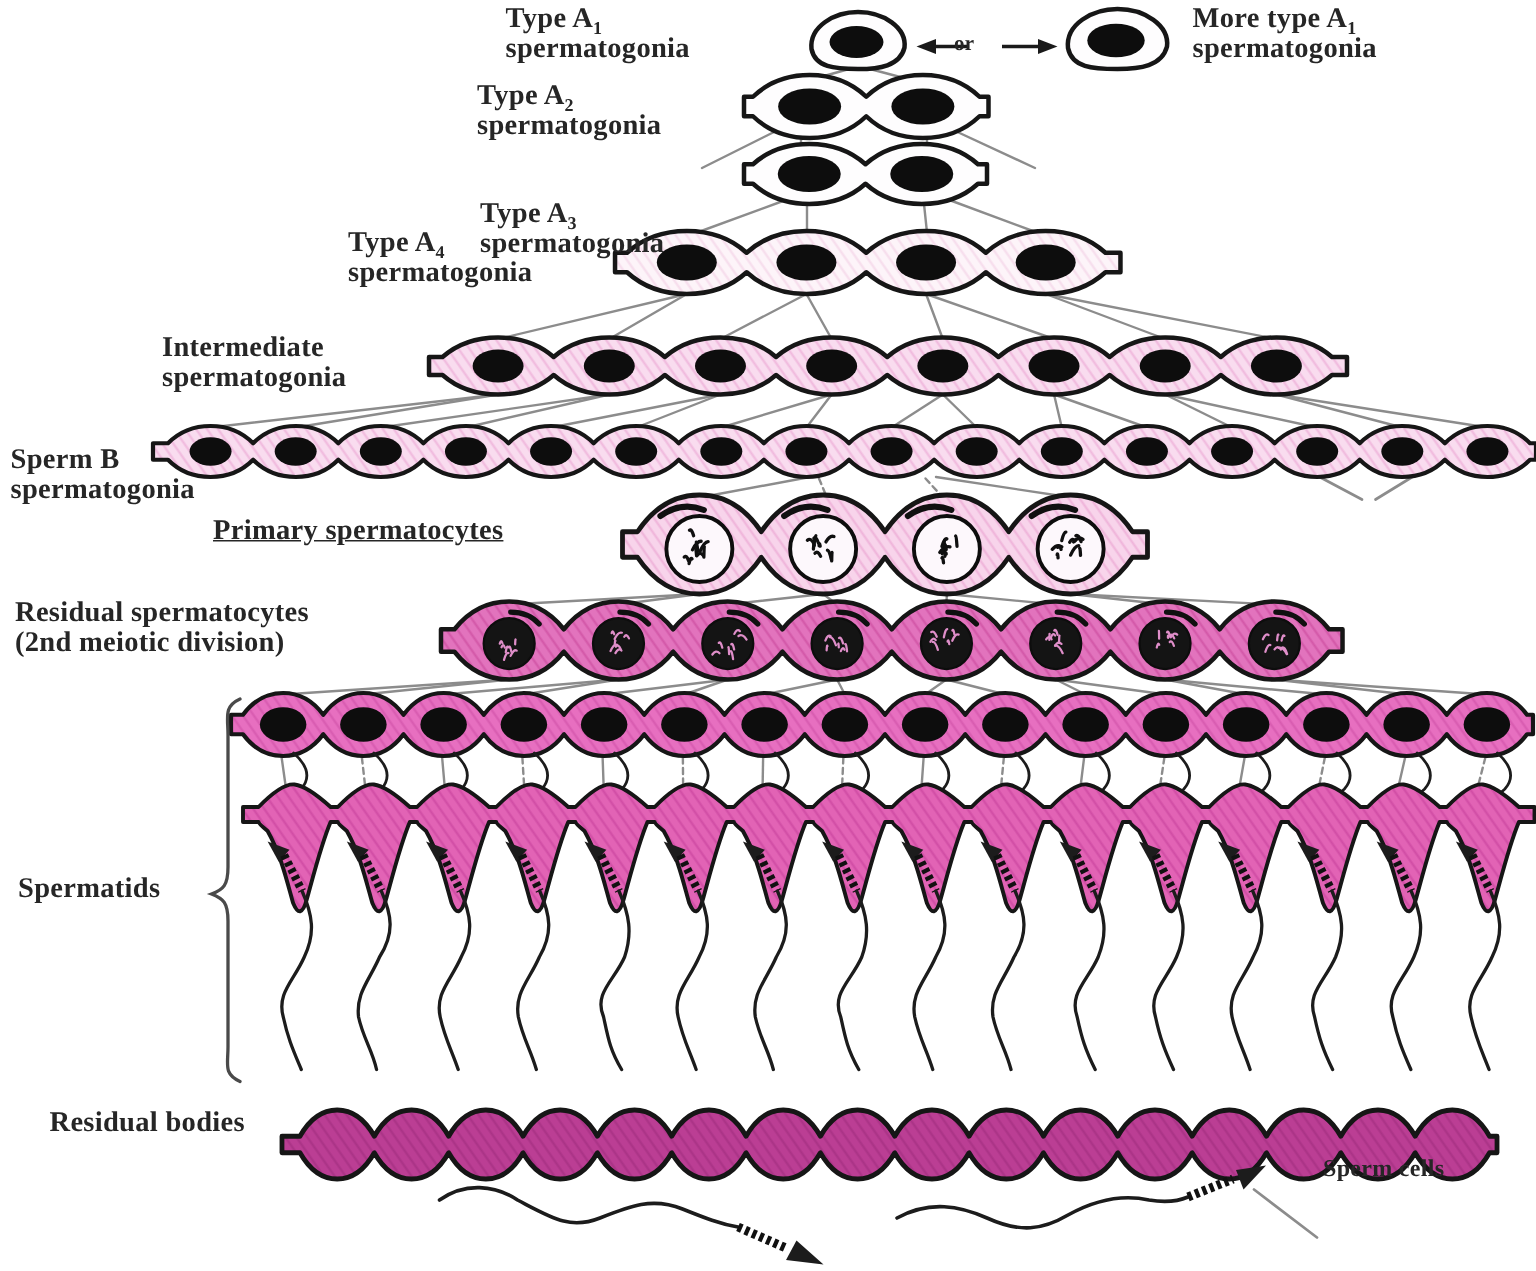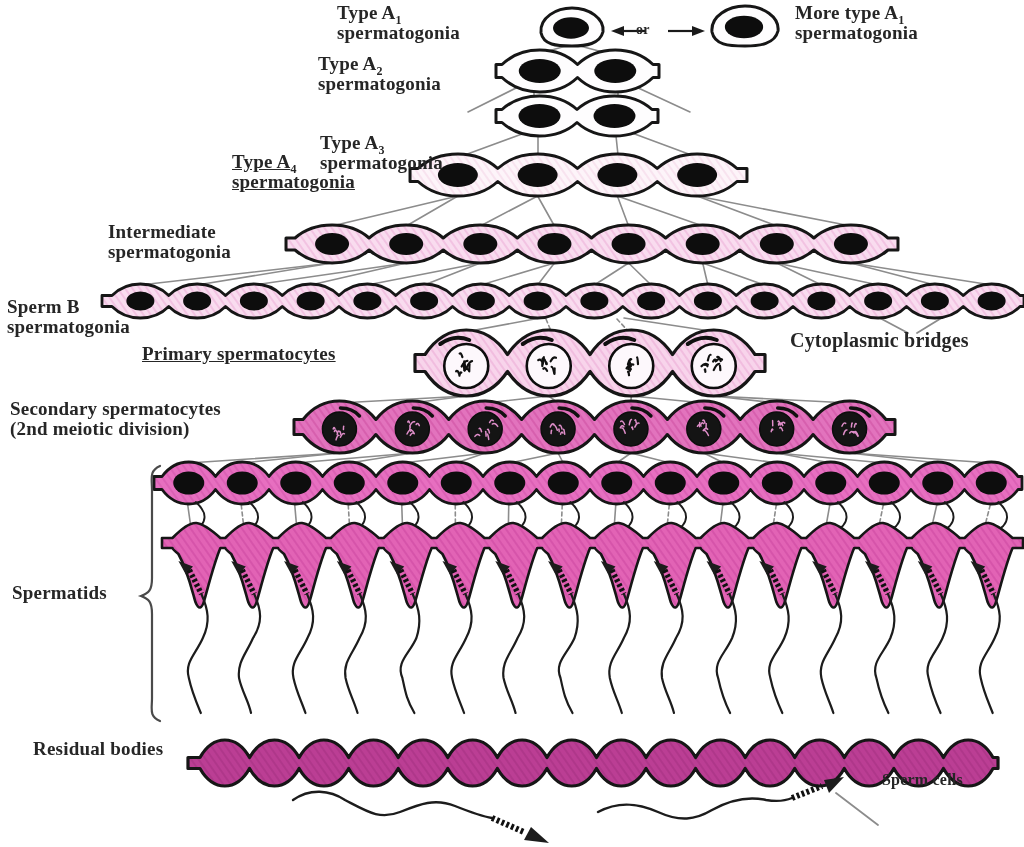--- a/index.html
+++ b/index.html
@@ -7,21 +7,21 @@
           font-family:"Liberation Serif",serif;border-radius:22px;}
   .canvas svg{position:absolute;left:0;top:0;}
   .lbl{position:absolute;color:#262626;font-weight:700;font-size:19px;line-height:20px;
        letter-spacing:.2px;white-space:nowrap;}
   .lbl sub{font-size:12px;line-height:0;}
   #lbl-a1{left:337px;top:3px;}
   #lbl-more-a1{left:795px;top:3px;}
   #lbl-or{left:636px;top:20px;font-size:14px;}
   #lbl-a2{left:318px;top:54px;}
   #lbl-a3{left:320px;top:101px;margin-top:32px;}
-  #lbl-a4{left:232px;top:152px;text-decoration:underline;}
+  #lbl-a4{left:232px;top:152px;}
   #lbl-int{left:108px;top:222px;}
   #lbl-b{left:7px;top:297px;}
   #lbl-cyto{left:790px;top:330px;font-size:20px;}
   #lbl-prim{left:142px;top:344px;text-decoration:underline;}
   #lbl-prim .ind{padding-left:8px;}
   #lbl-sec{left:10px;top:399px;}
   #lbl-spermatids{left:12px;top:583px;}
   #lbl-res{left:33px;top:739px;}
   #lbl-sperm{left:882px;top:770px;font-size:16px;}
 </style>
@@ -460,30 +460,27 @@
   <div class="lbl" id="lbl-int">
     <div>Intermediate</div>
     <div>spermatogonia</div>
   </div>
 
   <div class="lbl" id="lbl-b">
     <div>Sperm B</div>
     <div>spermatogonia</div>
   </div>
 
-  <div class="lbl" id="lbl-cyto">
-    <span>Cytoplasmic bridges</span>
-  </div>
 
   <div class="lbl" id="lbl-prim">
     <div>Primary spermatocytes</div>
   </div>
 
   <div class="lbl" id="lbl-sec">
-    <div>Secondary spermatocytes</div>
+    <div>Residual spermatocytes</div>
     <div>(2nd meiotic division)</div>
   </div>
 
   <div class="lbl" id="lbl-spermatids">
     <span>Spermatids</span>
   </div>
 
   <div class="lbl" id="lbl-res">
     <span>Residual bodies</span>
   </div>

